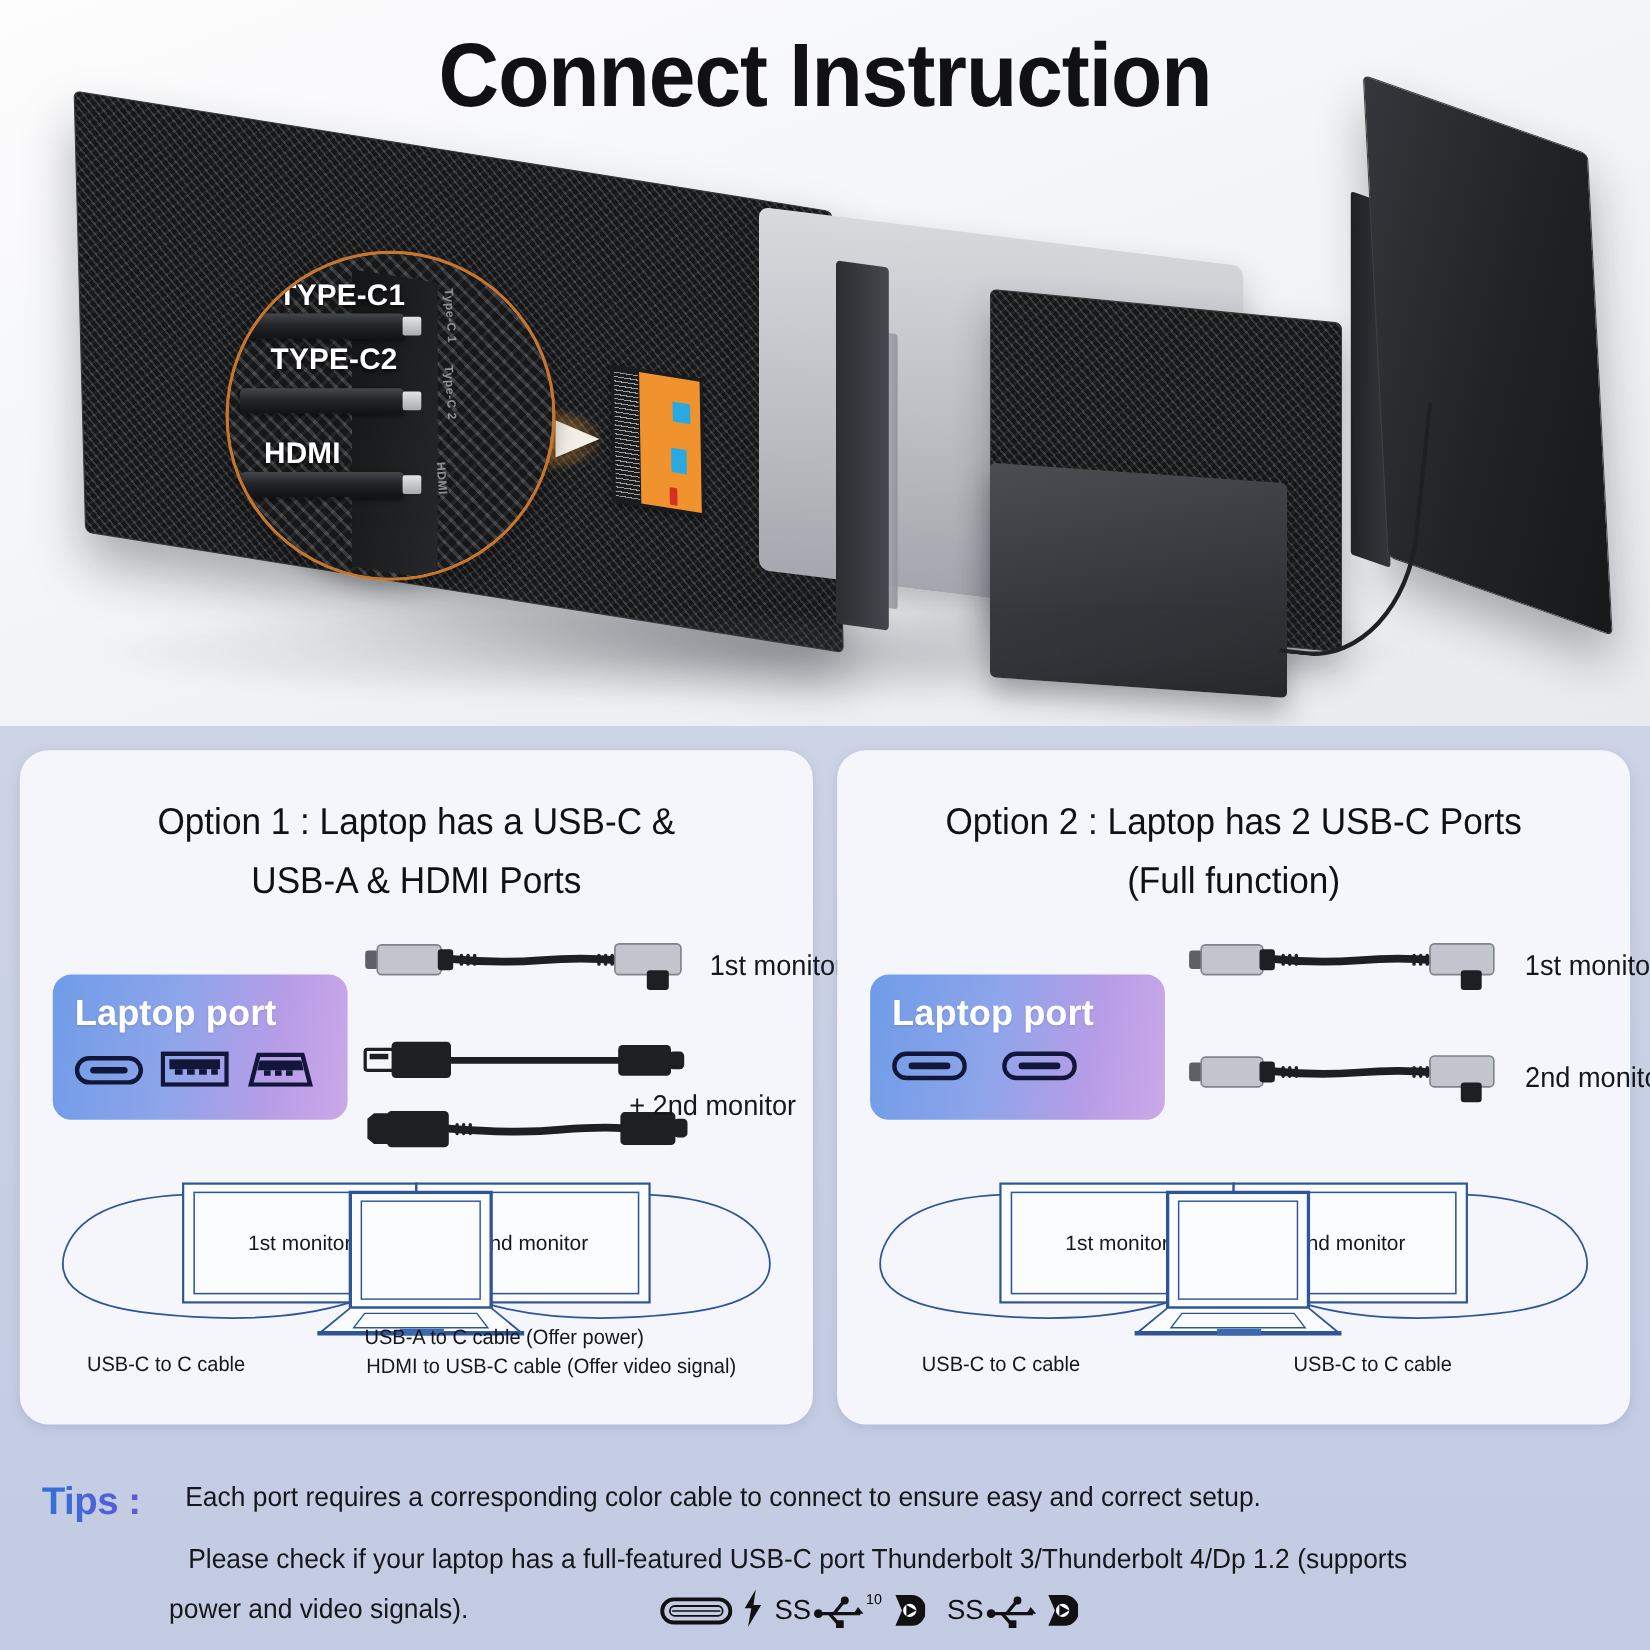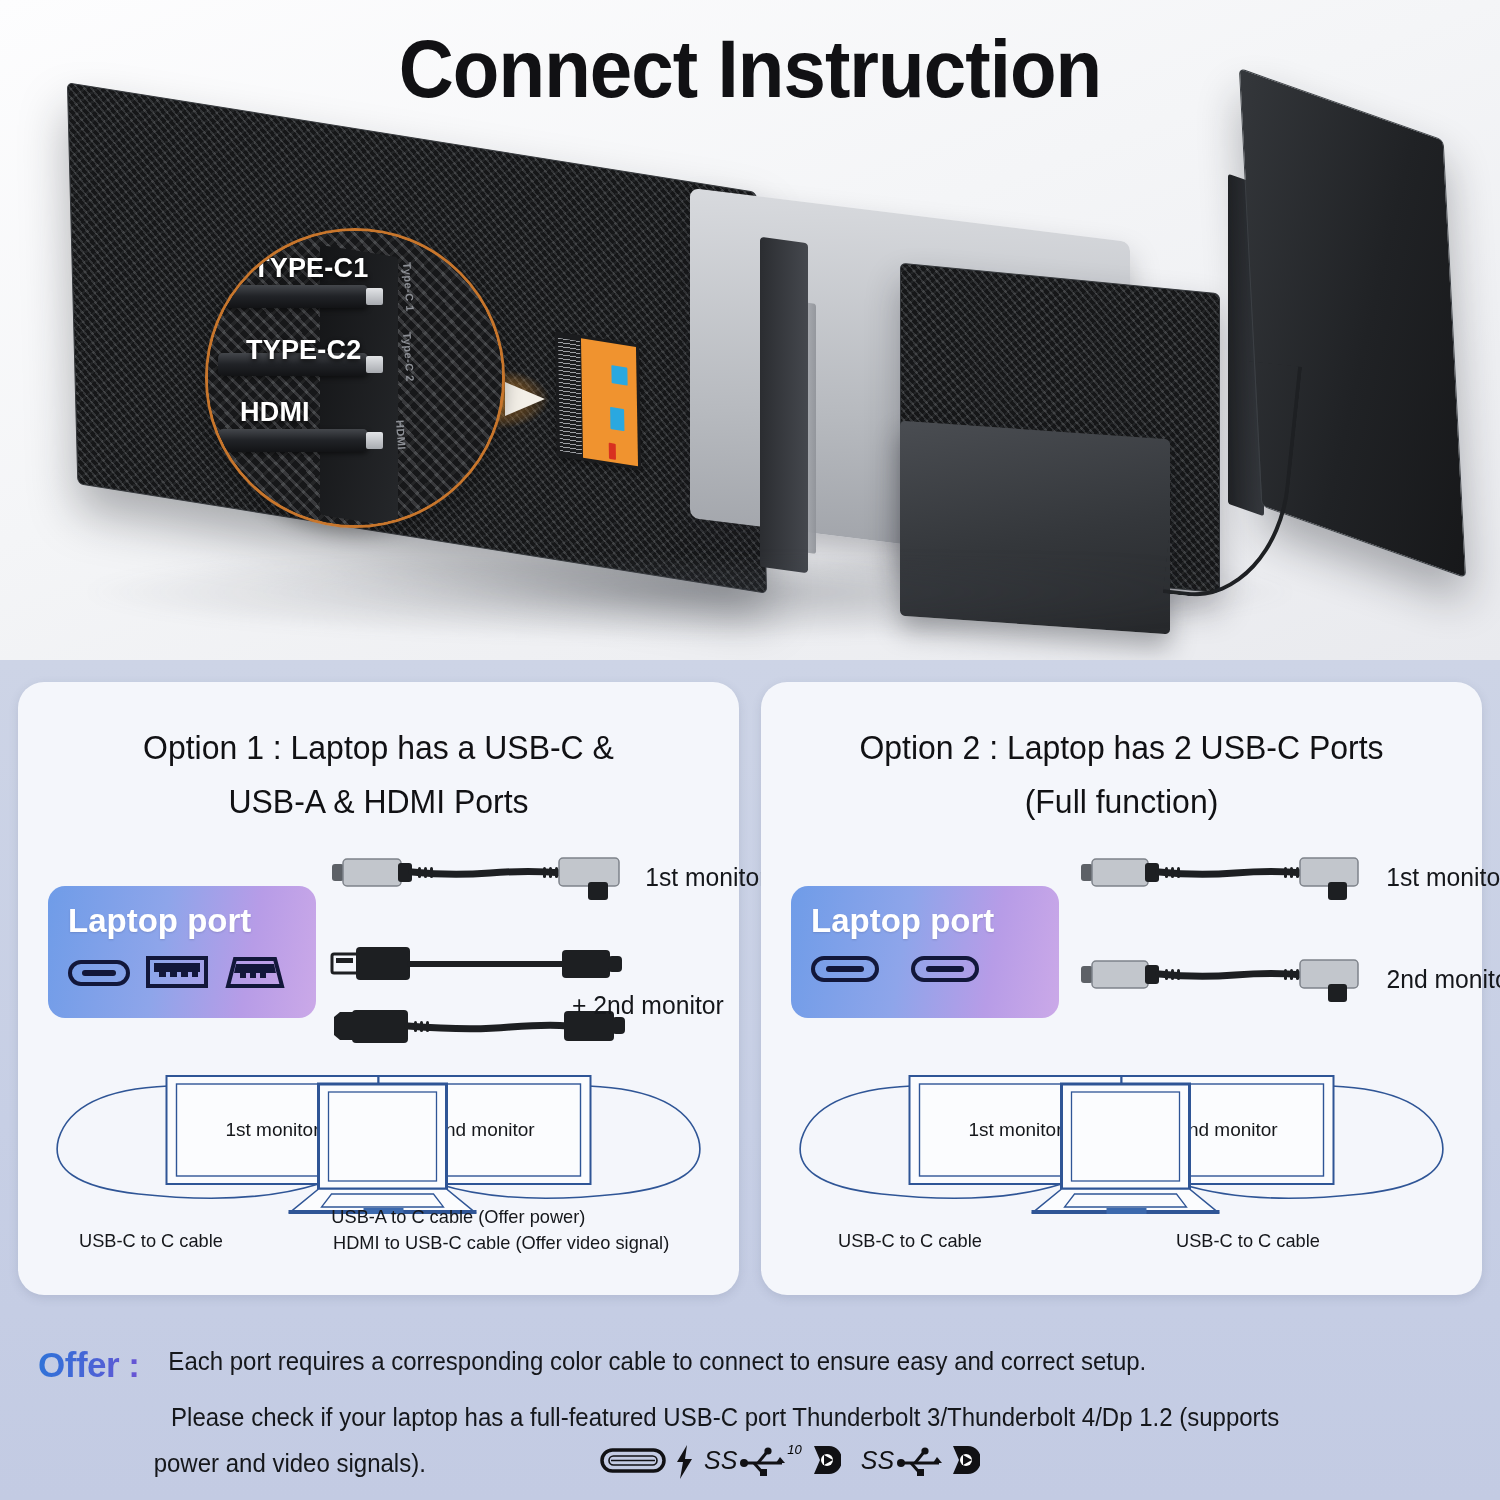--- a/index.html
+++ b/index.html
@@ -254,21 +254,21 @@
     font-size:35px; font-weight:bold;
     background:linear-gradient(95deg,#2f73d8 0%,#4a63d6 55%,#6a53d4 100%);
     -webkit-background-clip:text; background-clip:text;
     -webkit-text-fill-color:transparent; color:transparent;
     letter-spacing:-.5px;
   }
   .tips-line {
     position:absolute; font-size:25px; color:#15171b;
     transform:scaleX(0.96); white-space:nowrap;
   }
-  .sym-row { position:absolute; left:600px; top:1443px; display:flex; align-items:flex-start; gap:6px;font-style:italic; }
+  .sym-row { position:absolute; left:600px; top:1443px; display:flex; align-items:flex-end; gap:6px; }
 </style>
 </head>
 <body>
 
 <div class="hero">
 
   <div class="panel cf" id="panel-left"></div>
   <div class="panel" id="laptop-body"></div>
   <div class="stand-strip"></div>
   <div class="panel" id="hinge-centre"></div>
@@ -299,21 +299,21 @@
         <i></i>
       </div>
     <div class="zoom-plug" style="left:10px; top:122px; width:150px;">
         <i></i>
       </div>
     <div class="zoom-plug" style="left:10px; top:198px; width:150px;">
         <i></i>
       </div>
 
     <div class="zoom-label" style="left:45px; top:22px;">TYPE-C1</div>
-    <div class="zoom-label" style="left:38px; top:104px;">TYPE-C2</div>
+    <div class="zoom-label" style="left:38px; top:80px;">TYPE-C2</div>
     <div class="zoom-label" style="left:32px; top:166px;">HDMI</div>
 
     <div class="port-side-text" style="left:176px; top:50px;">Type-C 1</div>
     <div class="port-side-text" style="left:176px; top:120px;">Type-C 2</div>
     <div class="port-side-text" style="left:178px; top:198px;">HDMI</div>
   </div>
 
   <div class="hero-title">Connect Instruction</div>
 </div>
 
@@ -490,21 +490,21 @@
           <rect x="345" y="174" width="40" height="7" fill="#3c69ad"></rect>
         </svg>
         <div class="diag-caption" style="left:74px;  top:196px;">USB-C to C cable</div>
         <div class="diag-caption" style="left:412px; top:196px;">USB-C to C cable</div>
       </div>
     </div>
   </div>
 </div>
 
 <div class="tips">
-  <div class="tips-label">Offer :</div>
+  <div class="tips-label">Tips :</div>
   <div class="tips-line" style="left:148px; top:10px;">Each port requires a corresponding color cable to connect to ensure easy and correct setup.</div>
   <div class="tips-line" style="left:148px; top:66px;">Please check if your laptop has a full-featured USB-C port Thunderbolt 3/Thunderbolt 4/Dp 1.2 (supports</div>
   <div class="tips-line" style="left:148px; top:112px;">power and video signals).</div>
 </div>
 
 <div class="sym-row">
   <svg width="66" height="34" viewBox="0 0 66 34">
     <rect x="2" y="7" width="62" height="21" rx="10.5" fill="none" stroke="#111114" stroke-width="3.5"></rect>
     <rect x="9" y="13" width="48" height="9" rx="4.5" fill="none" stroke="#111114" stroke-width="1.6"></rect>
     <line x1="11" y1="17.5" x2="55" y2="17.5" stroke="#111114" stroke-width="1.4"></line>

